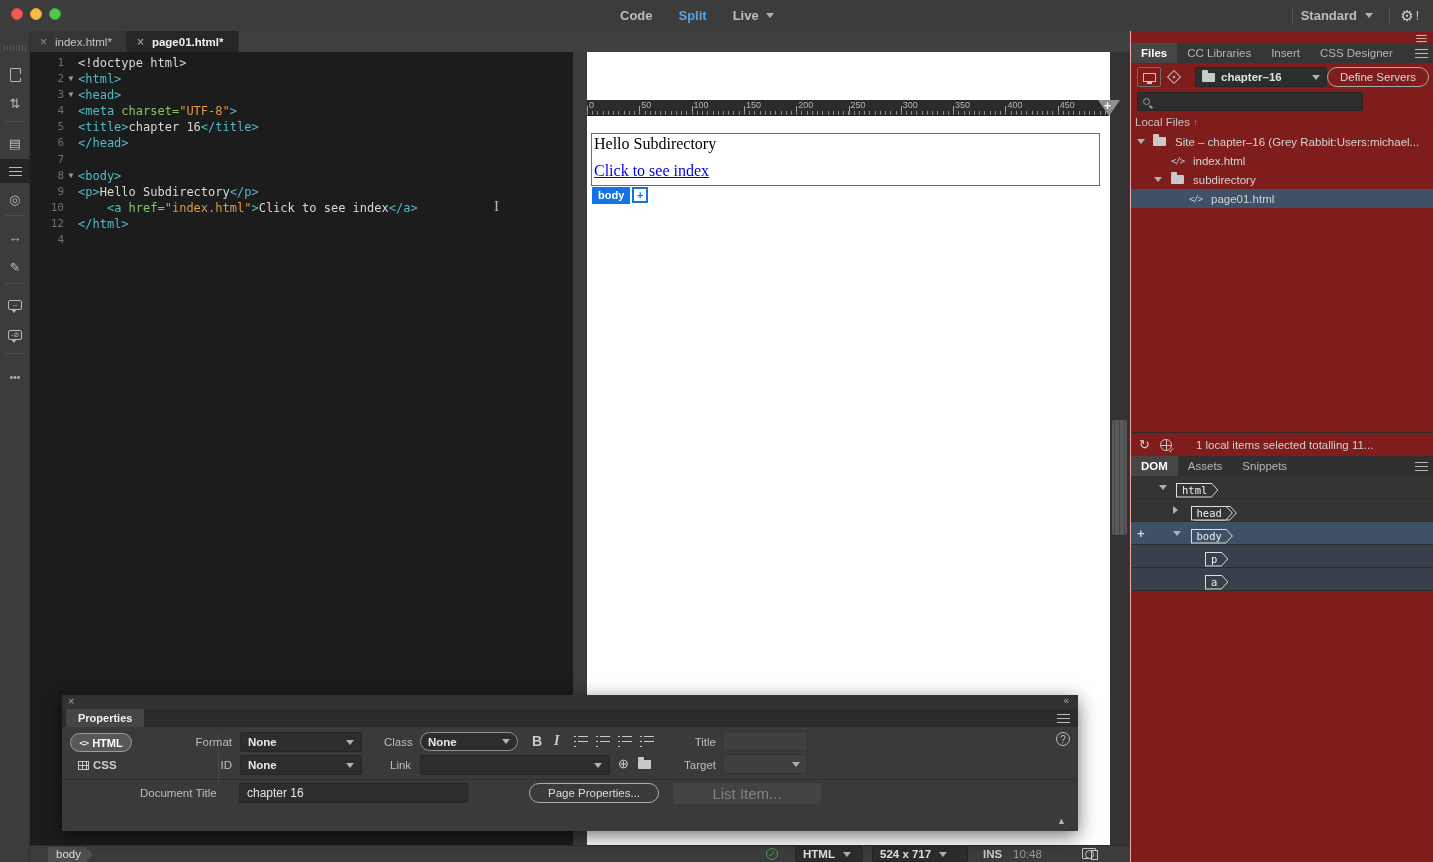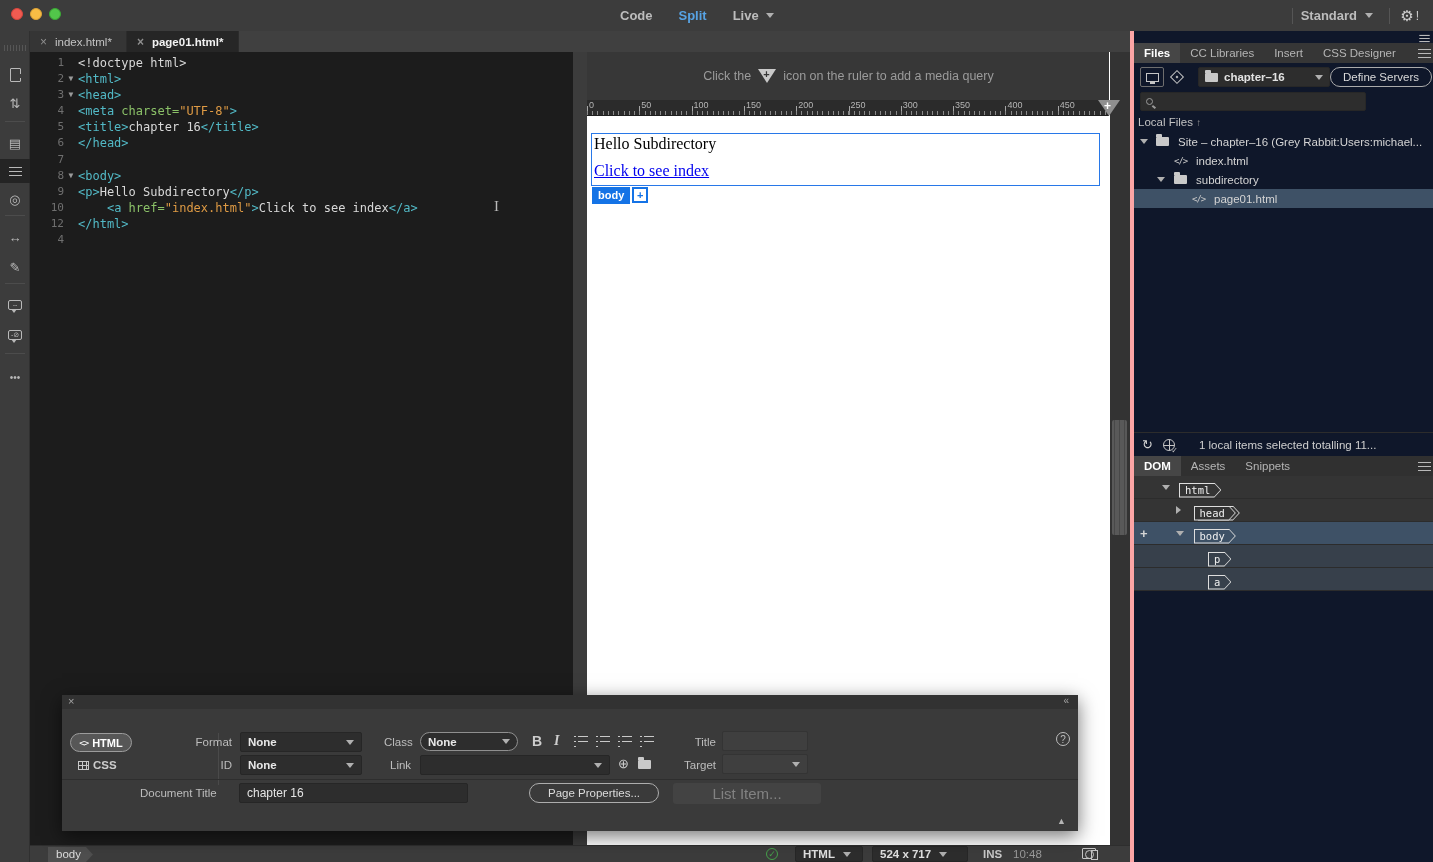--- a/index.html
+++ b/index.html
@@ -77,21 +77,21 @@
   #pv-badge { position:absolute; left:5px; top:71px; display:flex; }
   #pv-badge .tagname { background:var(--accent); color:#fff; font-family:"Liberation Sans",sans-serif; font-size:11px; font-weight:bold; padding:2px 6px 3px; }
   #pv-badge .plus { width:16px; height:16px; margin-left:2px; background:#fff; border:2px solid var(--accent); color:var(--accent); font-family:"Liberation Sans",sans-serif; font-size:11px; font-weight:bold; display:flex; align-items:center; justify-content:center; }
 
   
   #right-strip { position:absolute; left:1110px; top:52px; width:20px; height:793px; background:#333; }
   #preview-resize-handle { position:absolute; left:2px; top:368px; width:15px; height:115px; background:#595959; border-radius:2px;
       background-image:repeating-linear-gradient(90deg,transparent 0 4px,#484848 4px 5px); background-position:3px 0; }
 
   
-  #right-panel { position:absolute; left:1130px; top:31px; width:303px; height:831px; background:#0f172a; border-left:4px solid #fca5a5; }
+  #right-panel { position:absolute; left:1130px; top:31px; width:303px; height:831px; background:#7f1d1d; border-left:1px solid #fca5a5; }
   #rp-header { position:absolute; left:0; top:0; width:303px; height:12px; }
   #rp-header .burger { position:absolute; right:6px; top:3px; transform:scale(.8); }
   #rp-tabs { position:absolute; left:0; top:12px; width:303px; height:20px; background:#363636; display:flex; align-items:stretch; font-size:11.5px; }
   .rp-tab { padding:0 10px; display:flex; align-items:center; color:#b5b5b5; }
   .rp-tab.active { background:#464646; color:#fff; font-weight:bold; }
   #rp-tabs .burger { position:absolute; right:6px; top:6px; }
   #rp-toolbar { position:absolute; left:0; top:33px; width:303px; height:27px; }
   .monitor-btn { position:absolute; left:6px; top:3px; width:24px; height:20px; border:1px solid #6e6e6e; border-radius:2px; display:flex; align-items:center; justify-content:center; }
   .monitor-ico { width:13px; height:9px; border:1px solid #c5c5c5; position:relative; }
   .monitor-ico::after { content:""; position:absolute; left:3px; bottom:-3px; width:5px; height:2px; background:#c5c5c5; }
@@ -273,25 +273,20 @@
         <div class="cline"><span class="lnum">10</span><span class="lfold"></span><span class="ltxt"><span class="tok-txt">    </span><span class="tok-tag">&lt;a </span><span class="tok-attr">href=</span><span class="tok-val">"index.html"</span><span class="tok-tag">&gt;</span><span class="tok-txt">Click to see index</span><span class="tok-tag">&lt;/a&gt;</span></span></div>
         <div class="cline"><span class="lnum">12</span><span class="lfold"></span><span class="ltxt"><span class="tok-tag">&lt;/html&gt;</span></span></div>
         <div class="cline"><span class="lnum">4</span><span class="lfold"></span><span class="ltxt"></span></div>
       </div>
     <span id="ibeam">I</span>
   </div>
 
   <div id="split-divider"></div>
 
   <div id="preview">
-    <div id="mq-bar">
-      <span>Click the</span>
-      <span class="mq-tri"></span>
-      <span>icon on the ruler to add a media query</span>
-    </div>
     <div id="ruler">
         <span class="rlnum" style="left: 0px;">0</span>
         <span class="rlnum" style="left: 52.3px;">50</span>
         <span class="rlnum" style="left: 104.6px;">100</span>
         <span class="rlnum" style="left: 156.9px;">150</span>
         <span class="rlnum" style="left: 209.2px;">200</span>
         <span class="rlnum" style="left: 261.5px;">250</span>
         <span class="rlnum" style="left: 313.8px;">300</span>
         <span class="rlnum" style="left: 366.1px;">350</span>
         <span class="rlnum" style="left: 418.4px;">400</span>
@@ -399,20 +394,24 @@
           <span class="chipwrap" style="left: 74px; position: absolute;"><span class="tagchip"><i></i><b>a</b></span></span>
         </div>
       </div>
   </div>
 
   <div id="properties">
     <div id="prop-strip">
       <span class="x">×</span>
       <span class="collapse">«</span>
     </div>
+    <div id="prop-tabrow">
+      <span id="prop-tab">Properties</span>
+      <span class="burger"></span>
+    </div>
 
     <div id="html-pill">
       <span class="ang">&lt;&gt;</span>
       <span>HTML</span>
     </div>
     <div id="css-mode">
       <span class="grid-ico"></span>
       <span>CSS</span>
     </div>
     <div class="vdiv" style="left:156px; top:38px; height:52px"></div>

